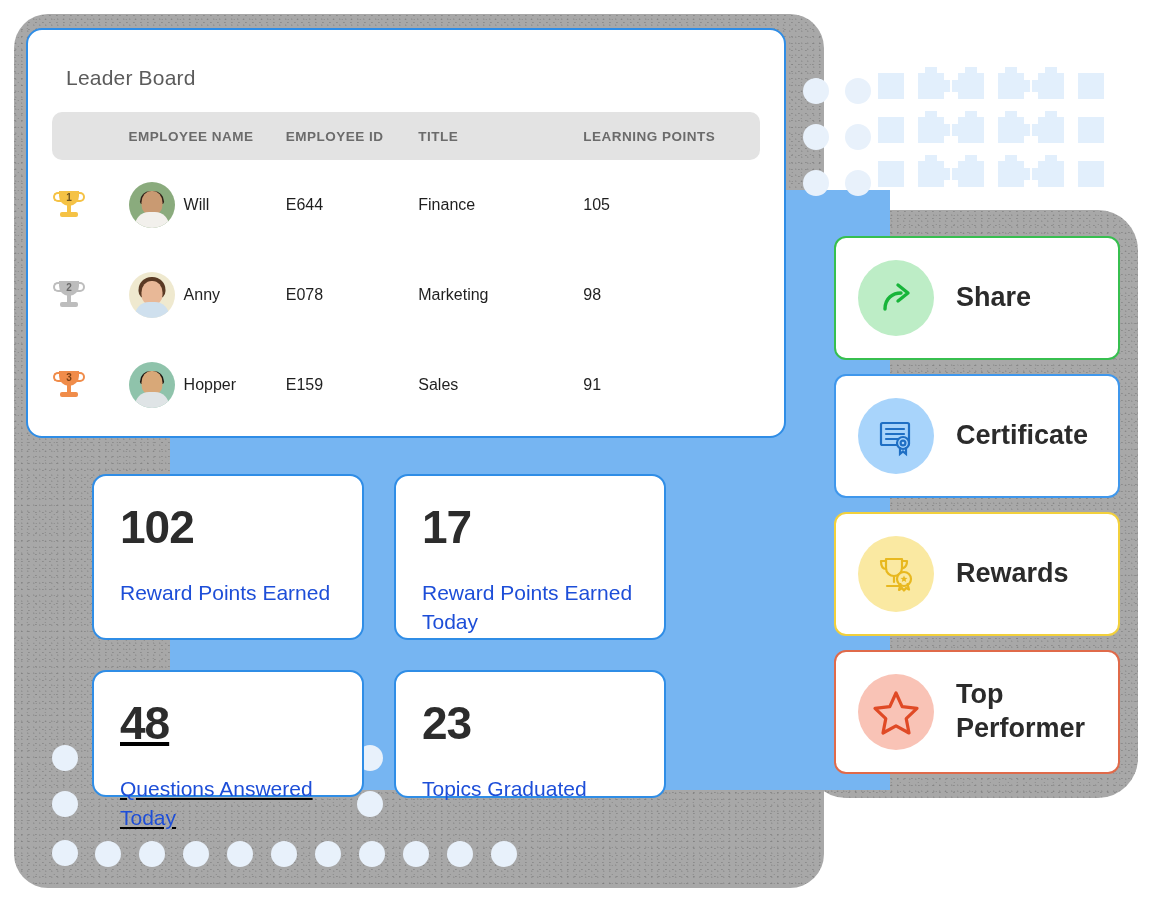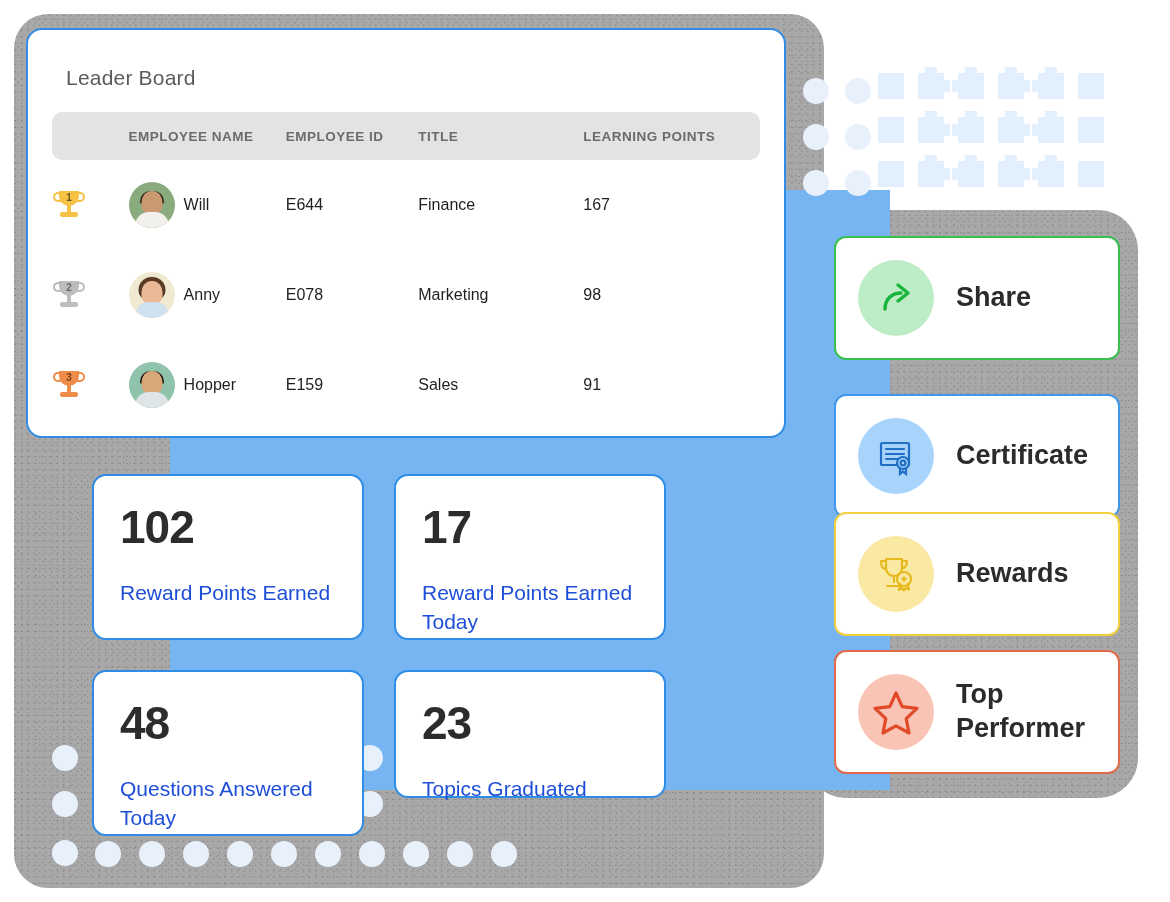--- a/index.html
+++ b/index.html
@@ -193,21 +193,21 @@
   }
   .action-icon {
     width: 76px; height: 76px;
     border-radius: 50%;
     flex: 0 0 76px;
     display: flex; align-items: center; justify-content: center;
   }
   .action-label { font-size: 27px; font-weight: bold; color: #2b2b2b; line-height: 1.25; }
 
   .card-share  { border-color: #37bf4f; }
-  .card-cert   { border-color: #3f97ec; margin-top: 20px; }
+  .card-cert   { border-color: #3f97ec; }
   .card-reward { border-color: #f2d03c; }
   .card-top    { border-color: #e06a4a; }
   .ic-share  { background: #bdedc6; }
   .ic-cert   { background: #a8d4fb; }
   .ic-reward { background: #fae9a2; }
   .ic-top    { background: #f9c3b6; }
 </style>
 </head>
 <body>
 
@@ -296,21 +296,21 @@
           <div class="col-name">
             <div class="avatar a1">
               <span class="hair"></span>
               <span class="head"></span>
               <span class="body"></span>
             </div>
             <span>Will</span>
           </div>
           <div class="col-id">E644</div>
           <div class="col-title">Finance</div>
-          <div class="col-pts">167</div>
+          <div class="col-pts">105</div>
         </div>
         <div class="lb-row">
           <div class="col-rank">
             <div class="trophy silver">
               <span class="hl"></span>
               <span class="hr"></span>
               <span class="cup"></span>
               <span class="stem"></span>
               <span class="base"></span>
               <span class="num">2</span>
@@ -355,21 +355,21 @@
   </div>
 
   <div class="stat-card" style="left:92px;top:474px;width:272px;height:166px;">
     <div class="stat-num">102</div>
     <div class="stat-label">Reward Points Earned</div>
   </div>
   <div class="stat-card" style="left:394px;top:474px;width:272px;height:166px;">
     <div class="stat-num">17</div>
     <div class="stat-label">Reward Points Earned Today</div>
   </div>
-  <div class="stat-card" style="left:92px;top:670px;width:272px;height:166px;">
+  <div class="stat-card" style="left:92px;top:670px;width:272px;height:127px;text-decoration:underline;">
     <div class="stat-num">48</div>
     <div class="stat-label">Questions Answered Today</div>
   </div>
   <div class="stat-card" style="left:394px;top:670px;width:272px;height:128px;">
     <div class="stat-num">23</div>
     <div class="stat-label">Topics Graduated</div>
   </div>
 
   <div class="action-card card-share" style="left:834px;top:236px;">
     <div class="action-icon ic-share">

